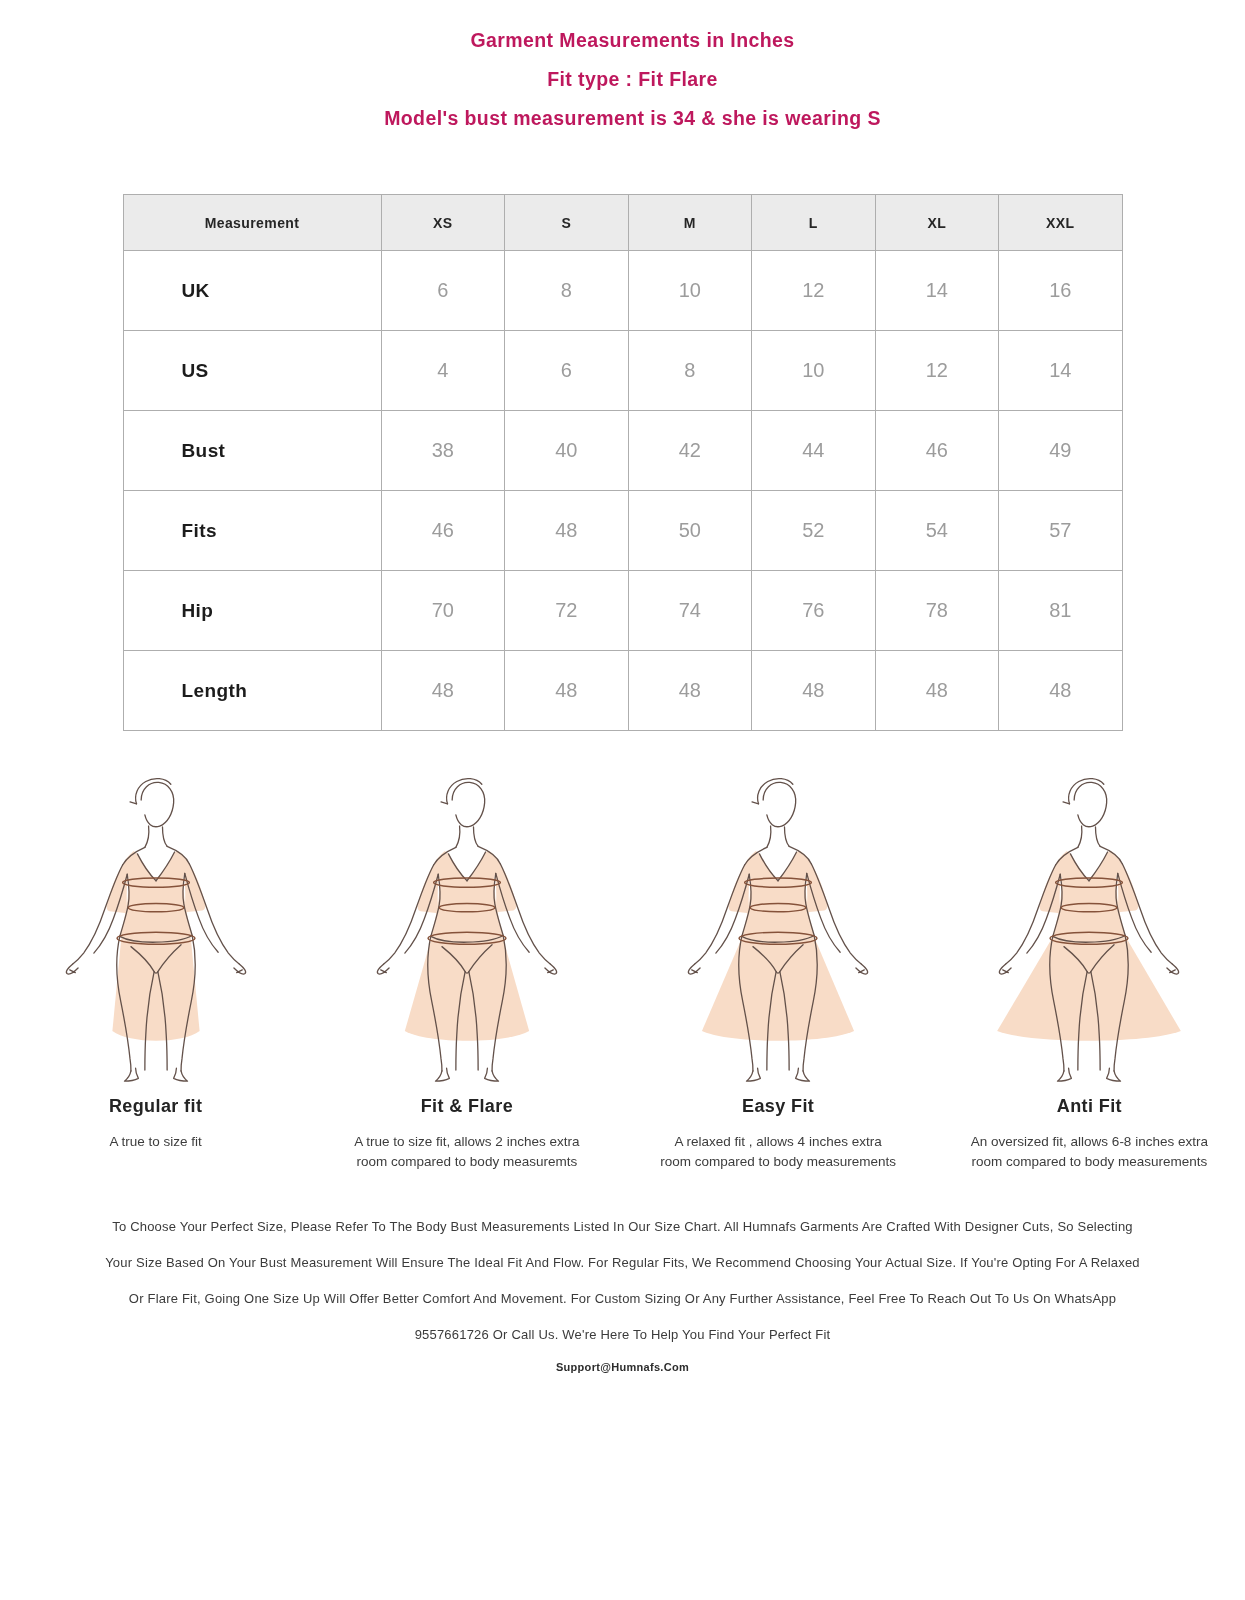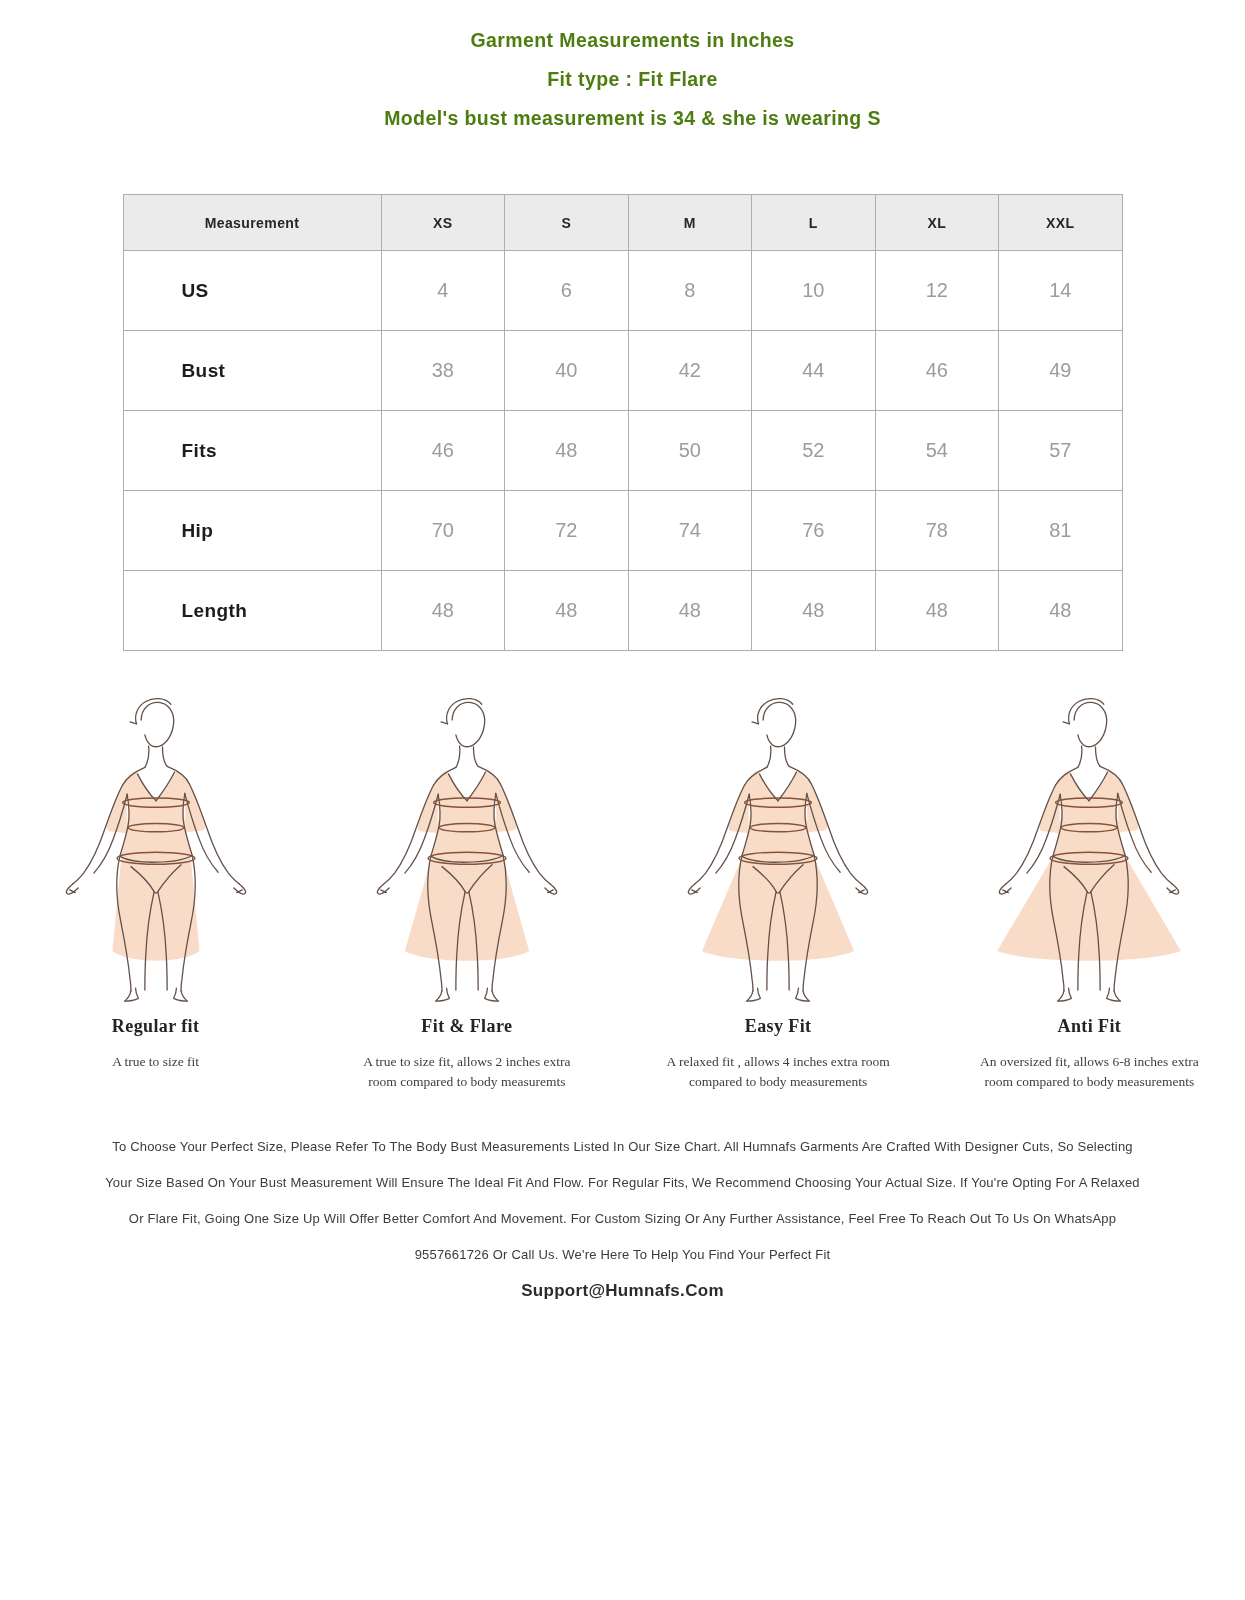--- a/index.html
+++ b/index.html
@@ -11,21 +11,21 @@
     height: 1600px;
     background: #ffffff;
     overflow: hidden;
     margin: 0 auto;
   }
   
   .header { padding-top: 28px; text-align: center; }
   .h-line {
     font-size: 19.5px;
     font-weight: 600;
-    color: #4d7c0f;
+    color: #be185d;
     letter-spacing: 0.4px;
     line-height: 24px;
     margin-bottom: 15px;
     padding-left: 20px;
   }
   
   table.size-table {
     width: 1000px;
     margin: 64px auto 0 auto;
     border-collapse: collapse;
@@ -65,21 +65,20 @@
     font-size: 21px;
     font-weight: 600;
     color: #2b2b2b;
     letter-spacing: 0.6px;
     line-height: 26px;
   }
   .fit-guide {
     display: flex;
     width: 1245px;
     margin-top: 44px;
-    font-family: Liberation Serif, serif;
   }
   .fit-card {
     flex: 1 1 0;
     display: flex;
     flex-direction: column;
     align-items: center;
   }
   .fit-card svg { display: block; }
   .fit-name {
     margin-top: 12px;
@@ -106,21 +105,21 @@
     text-align: center;
     font-size: 13px;
     font-weight: 500;
     color: #3b3b3b;
     line-height: 36px;
     letter-spacing: 0.2px;
   }
   .support-email {
     margin-top: 8px;
     text-align: center;
-    font-size: 17px;
+    font-size: 11px;
     font-weight: 700;
     color: #2c2c2c;
     letter-spacing: 0.3px;
   }
 </style>
 </head>
 <body>
 
 <div class="page">
 
@@ -145,20 +144,29 @@
           <th>Measurement</th>
           <th>XS</th>
           <th>S</th>
           <th>M</th>
           <th>L</th>
           <th>XL</th>
           <th>XXL</th>
         </tr>
     </thead>
     <tbody>
+        <tr>
+          <td class="row-label">UK</td>
+          <td class="cell-value">6</td>
+          <td class="cell-value">8</td>
+          <td class="cell-value">10</td>
+          <td class="cell-value">12</td>
+          <td class="cell-value">14</td>
+          <td class="cell-value">16</td>
+        </tr>
         <tr>
           <td class="row-label">US</td>
           <td class="cell-value">4</td>
           <td class="cell-value">6</td>
           <td class="cell-value">8</td>
           <td class="cell-value">10</td>
           <td class="cell-value">12</td>
           <td class="cell-value">14</td>
         </tr>
         <tr>

